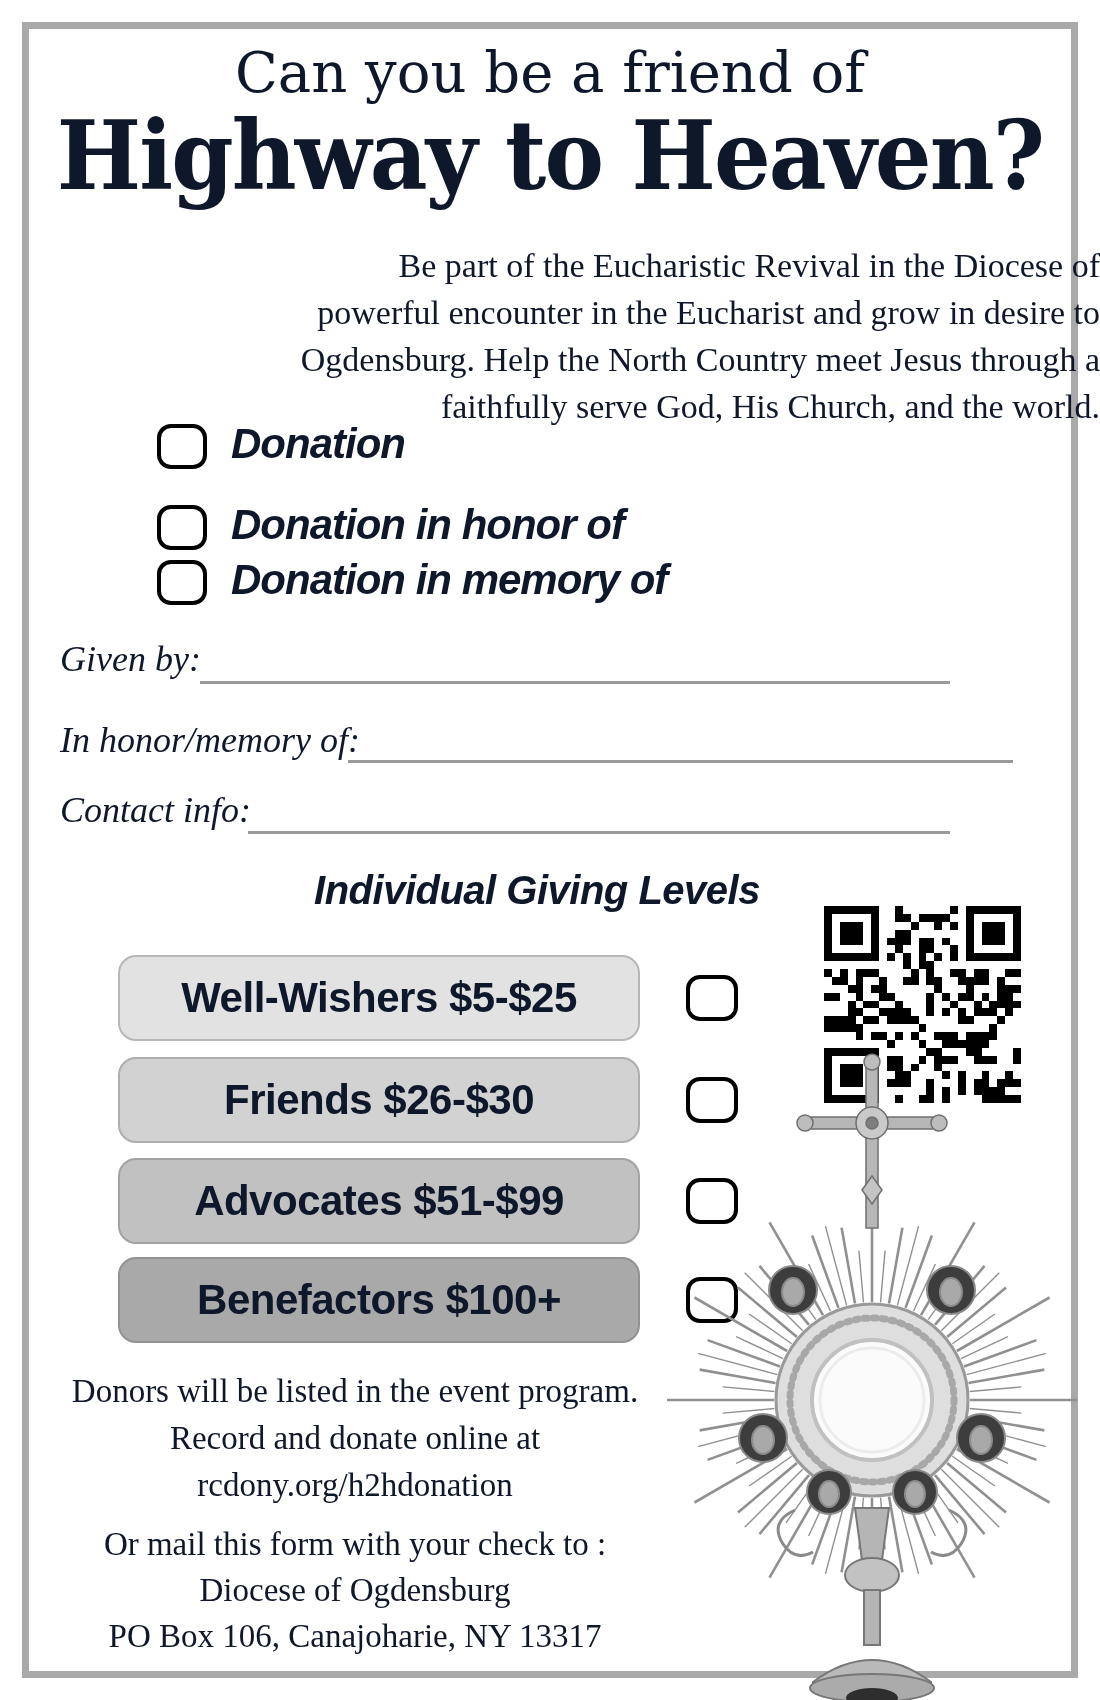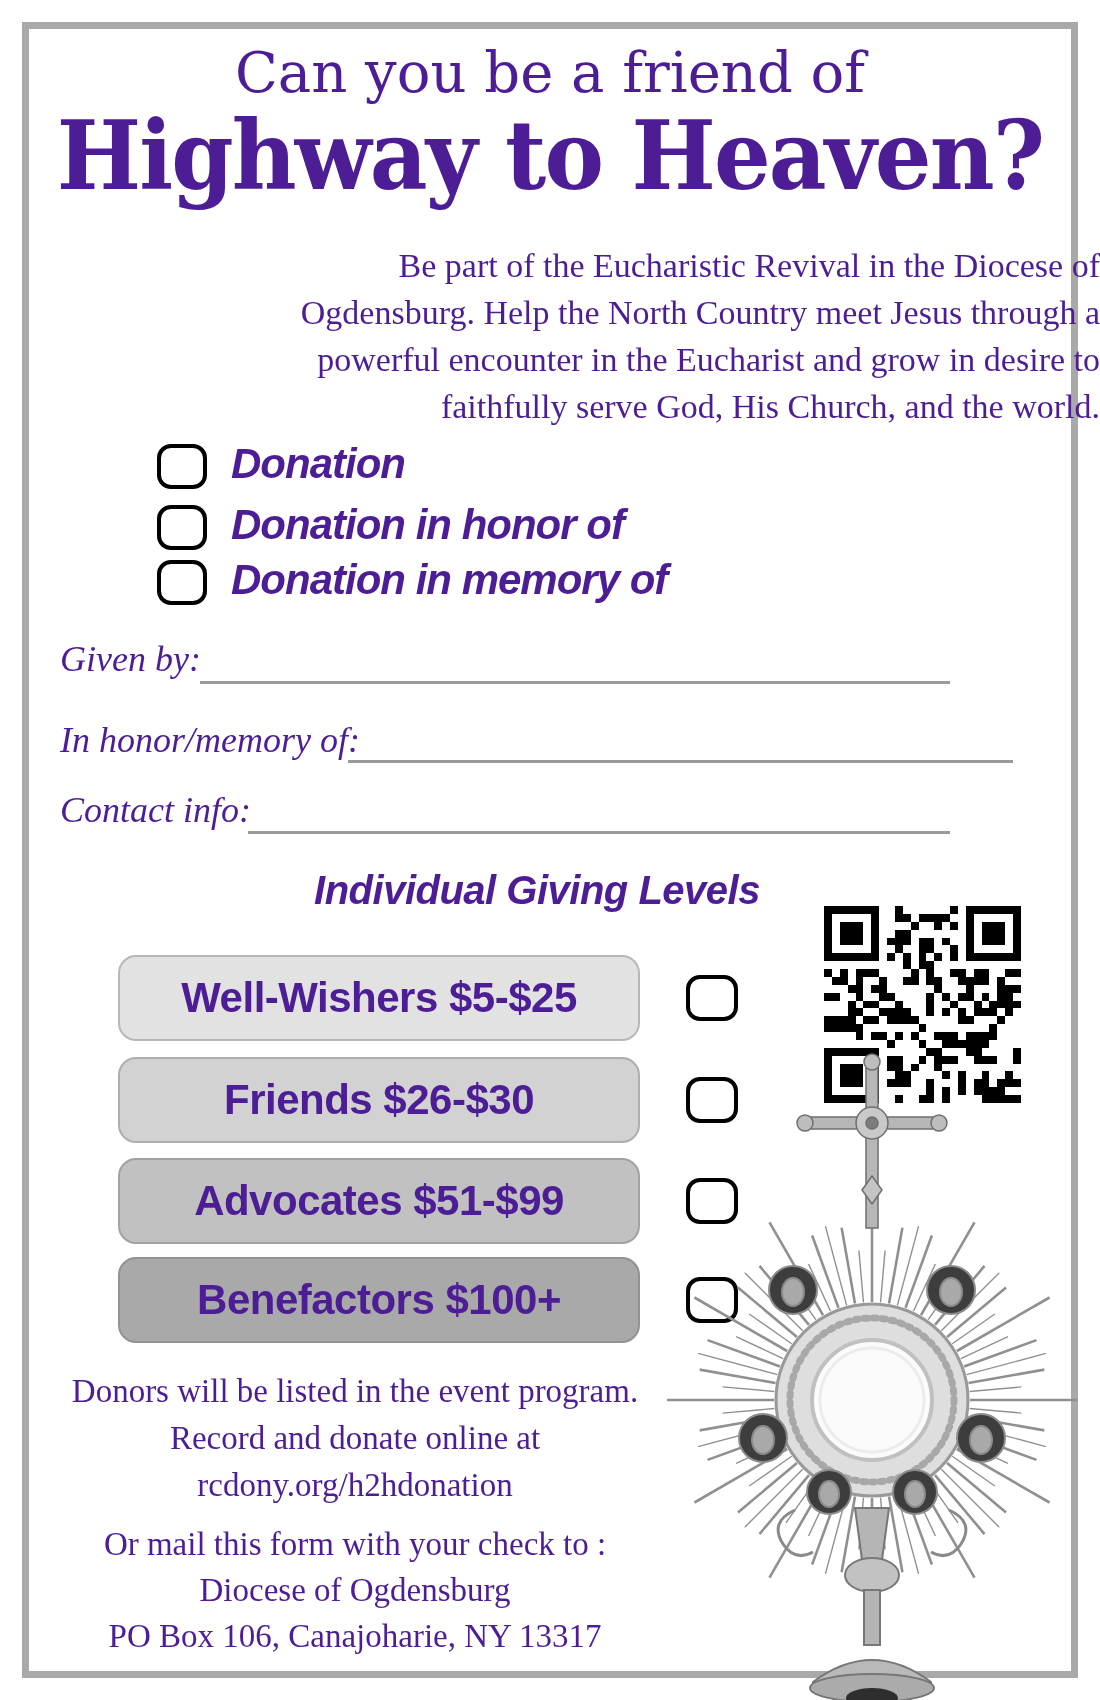--- a/index.html
+++ b/index.html
@@ -1,17 +1,17 @@
 <!DOCTYPE html>
 <html><head>
 <meta charset="utf-8">
 <style>
   html,body{margin:0;padding:0;background:#fff;}
   .page{position:relative;width:1100px;height:1700px;background:#fff;overflow:hidden;
-        font-family:"Liberation Serif",serif;color:#4c1d95;}
+        font-family:"Liberation Serif",serif;color:#0f172a;}
   .frame{position:absolute;left:22px;top:22px;right:22px;bottom:22px;border:7px solid #a9a9a9;}
 
   .title1{position:absolute;top:40px;left:0;width:100%;text-align:center;
           font-family:"DejaVu Serif",serif;font-size:56px;white-space:nowrap;}
   .title2{position:absolute;top:106px;left:0;width:100%;text-align:center;
           font-family:"DejaVu Serif",serif;font-weight:bold;font-size:96px;line-height:1.05;
           letter-spacing:-2px;transform:scaleX(.93);transform-origin:50% 0;white-space:nowrap;}
 
   .intro{position:absolute;top:242px;left:0;width:100%;text-align:right;
          font-size:34px;line-height:47px;}
@@ -49,26 +49,26 @@
 <body>
 
 <div class="page">
   <div class="frame"></div>
 
   <div class="title1">Can you be a friend of</div>
   <div class="title2">Highway to Heaven?</div>
 
   <div class="intro">
     <div class="intro-line">Be part of the Eucharistic Revival in the Diocese of</div>
+    <div class="intro-line">powerful encounter in the Eucharist and grow in desire to</div>
     <div class="intro-line">Ogdensburg. Help the North Country meet Jesus through a</div>
-    <div class="intro-line">powerful encounter in the Eucharist and grow in desire to</div>
     <div class="intro-line">faithfully serve God, His Church, and the world.</div>
   </div>
 
-  <div class="opt-row" style="top:443px">
+  <div class="opt-row" style="top:423px">
     <div class="opt-box"></div>
     <div class="opt-label">Donation</div>
   </div>
   <div class="opt-row" style="top:504px">
     <div class="opt-box"></div>
     <div class="opt-label">Donation in honor of</div>
   </div>
   <div class="opt-row" style="top:559px">
     <div class="opt-box"></div>
     <div class="opt-label">Donation in memory of</div>

